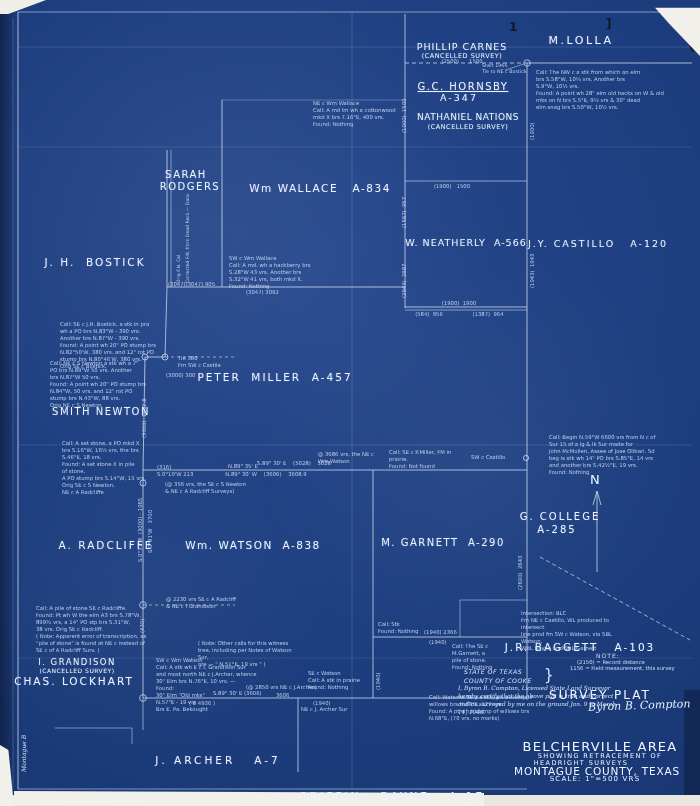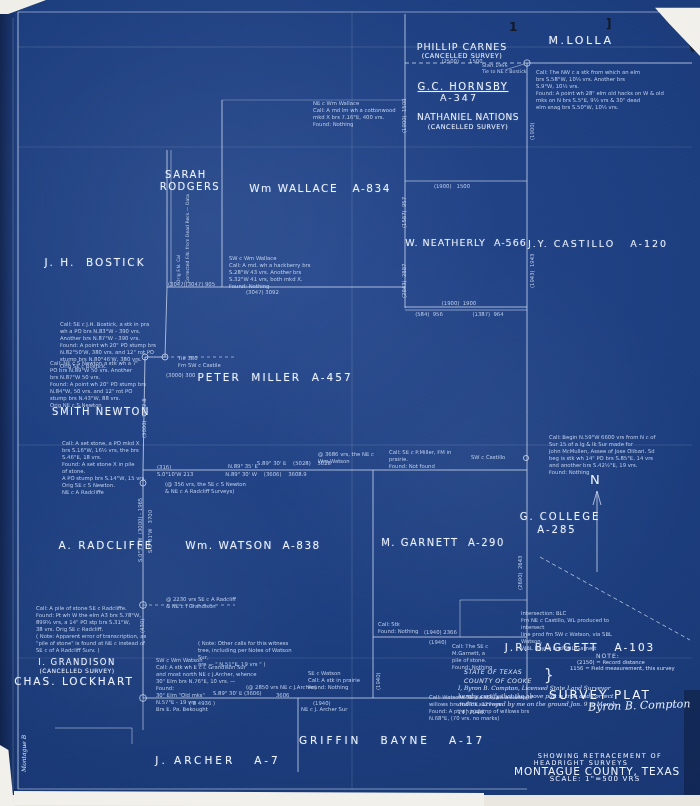--- a/index.html
+++ b/index.html
@@ -146,21 +146,21 @@
       <div class="survey-label" style="left: 106px; top: 539px; font-size: 10.5px; letter-spacing: 2px;">A. RADCLIFFE</div>
       <div class="survey-label" style="left: 253px; top: 539px; font-size: 10.5px; letter-spacing: 1.5px;">Wm. WATSON  A-838</div>
       <div class="survey-label" style="left: 443px; top: 537px; font-size: 10px; letter-spacing: 1.5px;">M. GARNETT  A-290</div>
       <div class="survey-label" style="left: 560px; top: 511px; font-size: 10px; letter-spacing: 2px;">G. COLLEGE</div>
       <div class="survey-label" style="left: 557px; top: 524px; font-size: 10px; letter-spacing: 2px;">A-285</div>
       <div class="survey-label" style="left: 77px; top: 657px; font-size: 8.5px; letter-spacing: 1.5px;">I. GRANDISON</div>
       <div class="survey-label" style="left: 77px; top: 667px; font-size: 6px; letter-spacing: 0.5px;">(CANCELLED SURVEY)</div>
       <div class="survey-label" style="left: 74px; top: 675px; font-size: 10.5px; letter-spacing: 2px;">CHAS. LOCKHART</div>
       <div class="survey-label" style="left: 580px; top: 641px; font-size: 10.5px; letter-spacing: 2px;">J.R. BAGGETT   A-103</div>
       <div class="survey-label" style="left: 218px; top: 754px; font-size: 10.5px; letter-spacing: 3px;">J. ARCHER   A-7</div>
-      <div class="survey-label" style="left: 392px; top: 734px; font-size: 10.5px; letter-spacing: 3px;">GRIFFIN   BAYNE   A-17</div>
+      <div class="survey-label" style="left: 392px; top: 790px; font-size: 10.5px; letter-spacing: 3px;">GRIFFIN   BAYNE   A-17</div>
       <div class="note c" style="left: 462px; top: 58px;">(2500)      1500</div>
       <div class="note" style="left: 482px; top: 63px; width: 46px; font-size: 4.8px;">Start 1966
 Tie to NE c Bostick</div>
       <div class="note" style="left: 536px; top: 69px; width: 136px;">Call:  The NW c a stk from which an elm
    brs S.58°W, 10¼ vrs.  Another brs
    S.9°W, 10½ vrs.
 Found:  A point wh 28" elm old hacks on W &amp; old
    mks on N brs S.5°E, 9½ vrs &amp; 30" dead
    elm snag brs S.50°W, 10½ vrs.</div>
       <div class="note" style="left: 313px; top: 100px; width: 95px;">NE c Wm Wallace
@@ -290,17 +290,18 @@
   <div class="legend" id="legend-1">(2150) = Record distance</div>
   <div class="legend" id="legend-2">1156 = Field measurement, this survey</div>
 
   <div class="jurat"><span>STATE OF TEXAS</span>
 <span>COUNTY OF COOKE</span></div>
   <div class="jurat-brace">}</div>
   <div class="cert-body">I, Byron B. Compton, Licensed State Land Surveyor hereby certify that the above plat is true and correct and as surveyed by me on the ground Jan. 9 to March 11, 1946.</div>
   <div class="signature">Byron B. Compton</div>
 
   <div class="tb-line" id="title-l1">SURVEY PLAT</div>
+  <div class="tb-line" id="title-l2">BELCHERVILLE AREA</div>
   <div class="tb-line" id="title-l3">SHOWING RETRACEMENT OF</div>
   <div class="tb-line" id="title-l4">HEADRIGHT SURVEYS</div>
   <div class="tb-line" id="title-l5">MONTAGUE COUNTY, TEXAS</div>
   <div class="tb-line" id="title-l6">SCALE: 1"=500 VRS</div>
 </div>
 
 </body></html>

